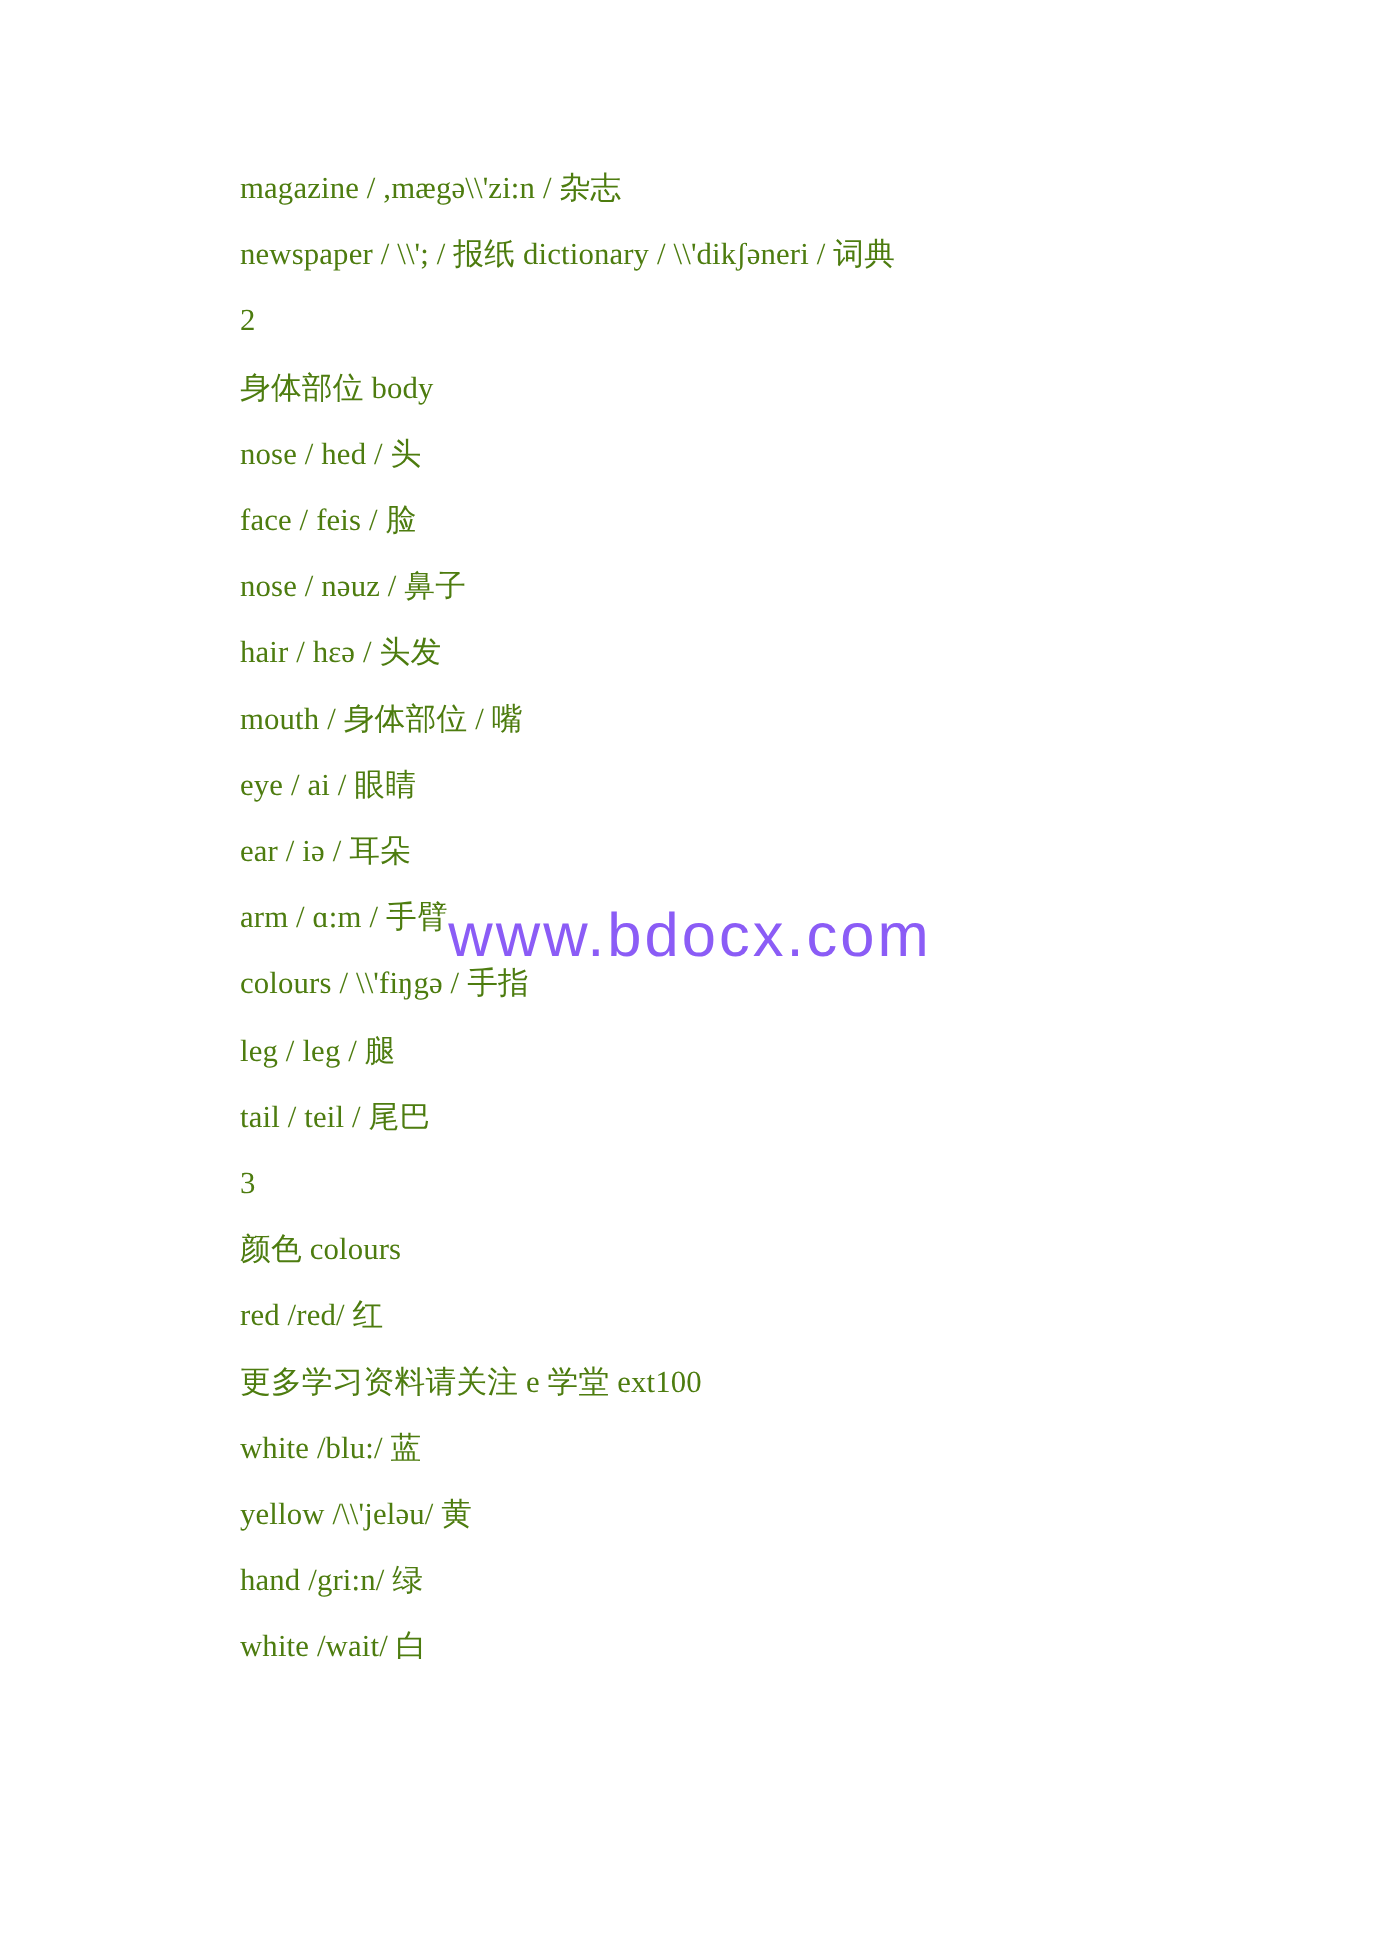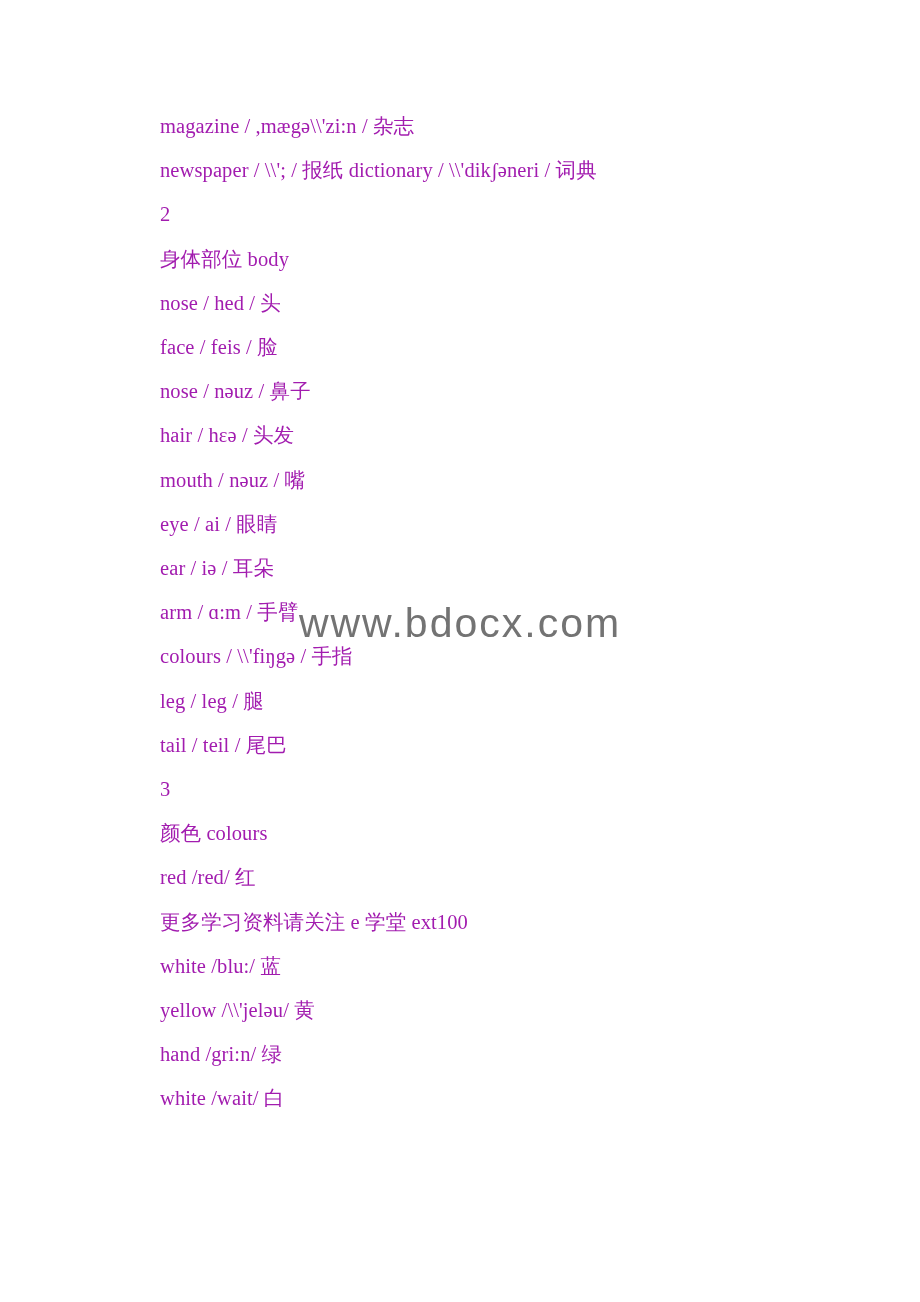--- a/index.html
+++ b/index.html
@@ -17,54 +17,54 @@
   }
   .content {
     position: absolute;
     left: 160px;
     top: 104px;
     width: 660px;
   }
   .line {
     font-size: 20.5px;
     line-height: 44.2px;
-    color: #a21caf;
+    color: #4d7c0f;
     white-space: pre-wrap;
     letter-spacing: 0.1px;
   }
   .watermark {
     position: absolute;
     left: 0;
     top: 600px;
     width: 920px;
     text-align: center;
     font-family: "Liberation Sans", sans-serif;
     font-size: 41px;
     letter-spacing: 2px;
-    color: #737373;
+    color: #8b5cf6;
     font-weight: 400;
     pointer-events: none;
     user-select: none;
   }
 </style>
 </head>
 <body>
 
 <div class="page">
   <div class="watermark">www.bdocx.com</div>
   <div class="content">
     <div class="line">magazine / ,mægə\\'zi:n / 杂志</div>
     <div class="line">newspaper / \\'; / 报纸 dictionary / \\'dikʃəneri / 词典</div>
     <div class="line">2</div>
     <div class="line">身体部位 body</div>
     <div class="line">nose / hed / 头</div>
     <div class="line">face / feis / 脸</div>
     <div class="line">nose / nəuz / 鼻子</div>
     <div class="line">hair / hɛə / 头发</div>
-    <div class="line">mouth / nəuz / 嘴</div>
+    <div class="line">mouth / 身体部位 / 嘴</div>
     <div class="line">eye / ai / 眼睛</div>
     <div class="line">ear / iə / 耳朵</div>
     <div class="line">arm / ɑ:m / 手臂</div>
     <div class="line">colours / \\'fiŋgə / 手指</div>
     <div class="line">leg / leg / 腿</div>
     <div class="line">tail / teil / 尾巴</div>
     <div class="line">3</div>
     <div class="line">颜色 colours</div>
     <div class="line">red /red/ 红</div>
     <div class="line">更多学习资料请关注 e 学堂 ext100</div>

